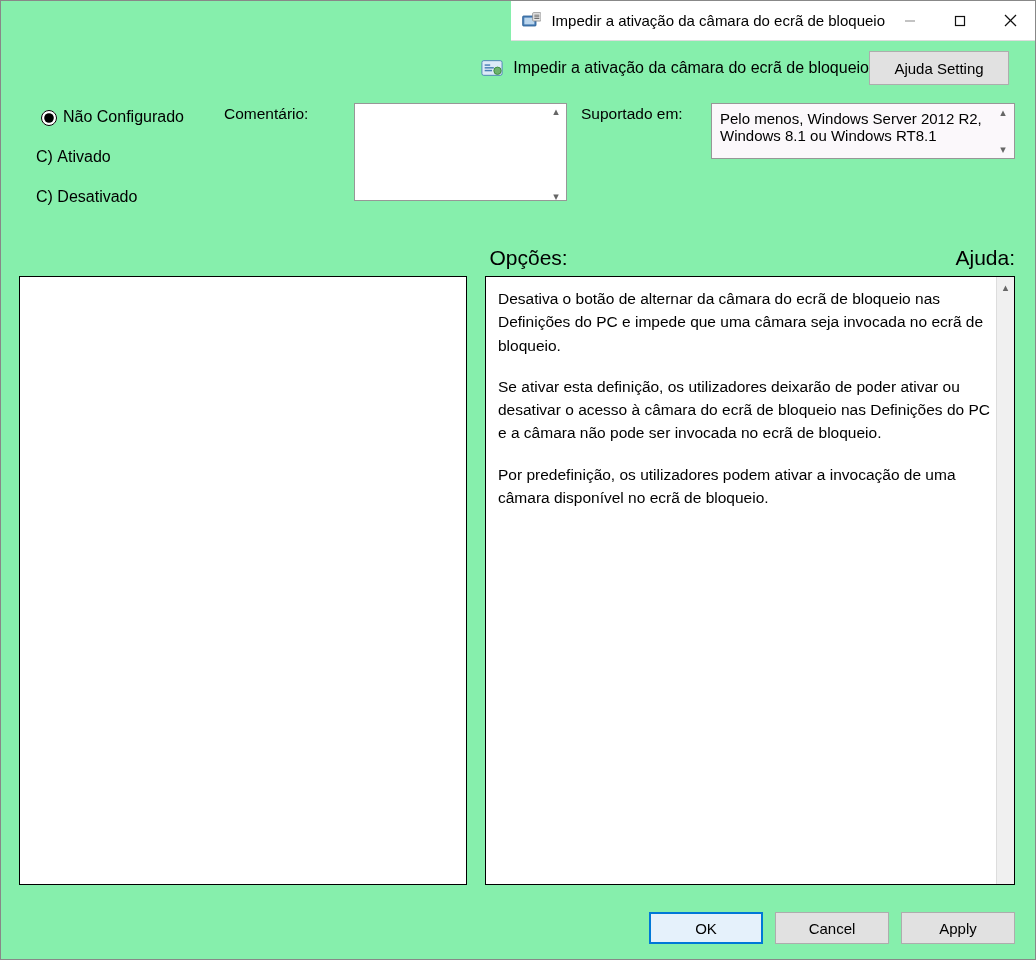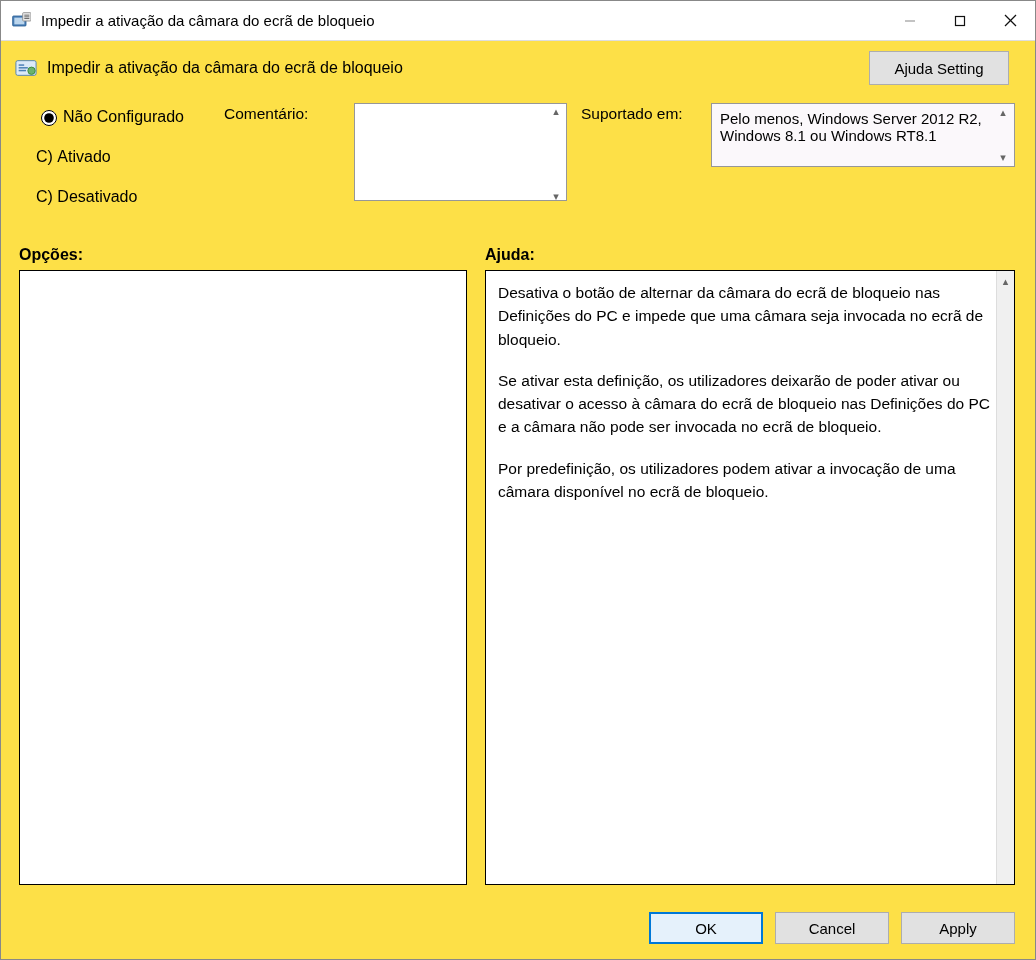--- a/index.html
+++ b/index.html
@@ -1,22 +1,22 @@
 <!DOCTYPE html>
 <html><head>
 <meta charset="utf-8">
 <style>
   * { box-sizing: border-box; font-family: 'Segoe UI', Tahoma, sans-serif; }
   body { margin: 0; background: #f0f0f0; }
   .window {
     width: 1036px; height: 960px;
-    background: #fde047;
+    background: #86efac;
     border: 1px solid #888;
     position: relative;
-    display: flex; flex-direction: column;
+    display: flex; flex-direction: column; align-items: flex-end;
   }
   .titlebar {
     height: 40px;
     background: #fff;
     display: flex; align-items: center;
     padding: 0 0 0 10px;
     border-bottom: 1px solid #ddd;
   }
   .titlebar .appicon { width: 20px; height: 20px; margin-right: 10px; }
   .titlebar .title { flex: 1; font-size: 15px; color: #000; }
@@ -62,28 +62,28 @@
   .comment-textarea, .supportbox {
     flex: 1;
     border: 1px solid #979797;
     background: #fff;
     font-size: 15px;
     resize: none;
     padding: 6px 8px;
     font-family: inherit;
   }
   .comment-textarea { height: 98px; background: #fff; position: relative; }
-  .supportbox { height: 64px; background: #fbf8fb; display: flex; align-items: flex-start; position: relative; }
+  .supportbox { height: 56px; background: #fbf8fb; display: flex; align-items: flex-start; position: relative; }
   .supportbox .text { flex: 1; }
   .scrollarrows { position: absolute; right: 2px; top: 2px; bottom: 2px; width: 18px; display: flex; flex-direction: column; justify-content: space-between; }
   .scrollarrow { color: #666; font-size: 11px; text-align: center; }
   .panels-labels {
     display: flex; padding: 18px 20px 6px 18px; gap: 18px;
   }
-  .panels-labels .lbl { font-size: 16px; font-weight: bold; }
+  .panels-labels .lbl { font-size: 21px; }
   .panels-labels .lbl.opt { width: 448px; }
   .panels {
     display: flex; gap: 18px; padding: 0 20px 12px 18px; flex: 1;
   }
   .panel {
     border: 1px solid #000000;
     background: #fff;
     overflow-y: auto;
   }
   .panel.options { width: 448px; }

